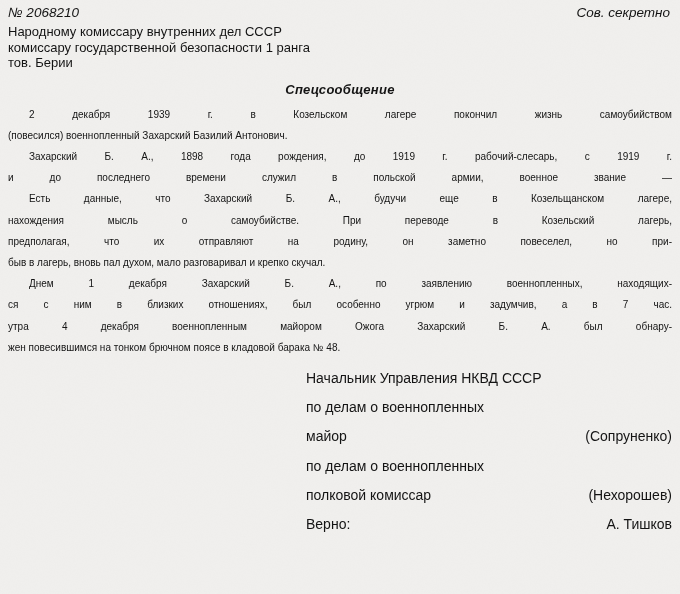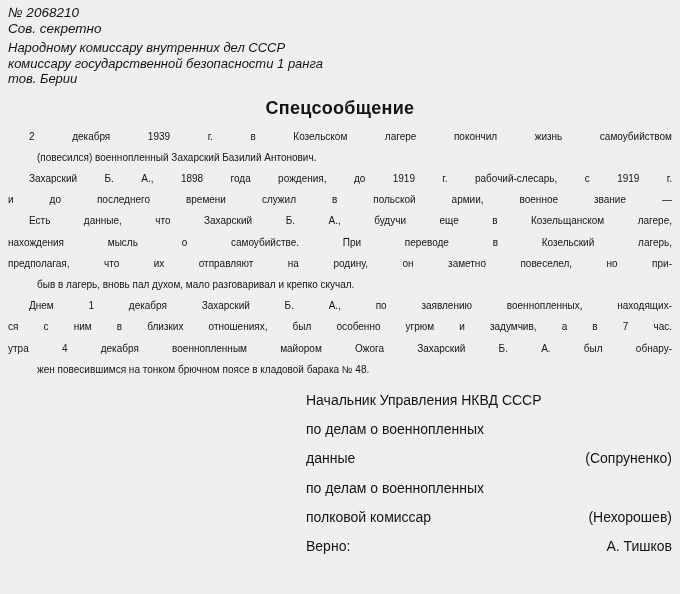--- a/index.html
+++ b/index.html
@@ -32,49 +32,47 @@
     z-index: 1;
     padding: 5px 8px 0 8px;
   }
   .header-row {
     display: flex;
     justify-content: space-between;
     align-items: flex-start;
     font-style: italic;
     font-size: 13.5px;
     line-height: 16px;
-    flex-direction: column;
   }
   .doc-number { padding-left: 0; }
   .classification { padding-right: 2px; }
   .addressee {
-    font-style: italic;
     font-size: 13px;
     line-height: 15.5px;
     margin-top: 3px;
   }
   .title {
     margin: 11px 0 7px 0;
     text-align: center;
-    font-size: 18px;
+    font-size: 13px;
     font-weight: bold;
     letter-spacing: 0.3px;
+    font-style: italic;
   }
   .doc-body {
     font-size: 10px;
     line-height: 21.2px;
     letter-spacing: 0px;
   }
   .line {
     text-align: justify;
     text-align-last: justify;
   }
   .line.last {
     text-align-last: left;
-    margin-left: 29px;
   }
   .line.first {
     padding-left: 21px;
   }
   .signatures {
     margin-top: 5px;
     margin-left: 298px;
     width: 366px;
     font-size: 14px;
     line-height: 17.2px;
@@ -148,21 +146,21 @@
     <div class="signatures">
       <div class="sig-row">
         <span class="sig-left">Начальник Управления НКВД СССР</span>
         <span class="sig-right"></span>
       </div>
       <div class="sig-row">
         <span class="sig-left">по делам о военнопленных</span>
         <span class="sig-right"></span>
       </div>
       <div class="sig-row">
-        <span class="sig-left">данные</span>
+        <span class="sig-left">майор</span>
         <span class="sig-right">(Сопруненко)</span>
       </div>
       <div class="sig-row">
         <span class="sig-left">по делам о военнопленных</span>
         <span class="sig-right"></span>
       </div>
       <div class="sig-row">
         <span class="sig-left">полковой комиссар</span>
         <span class="sig-right">(Нехорошев)</span>
       </div>

